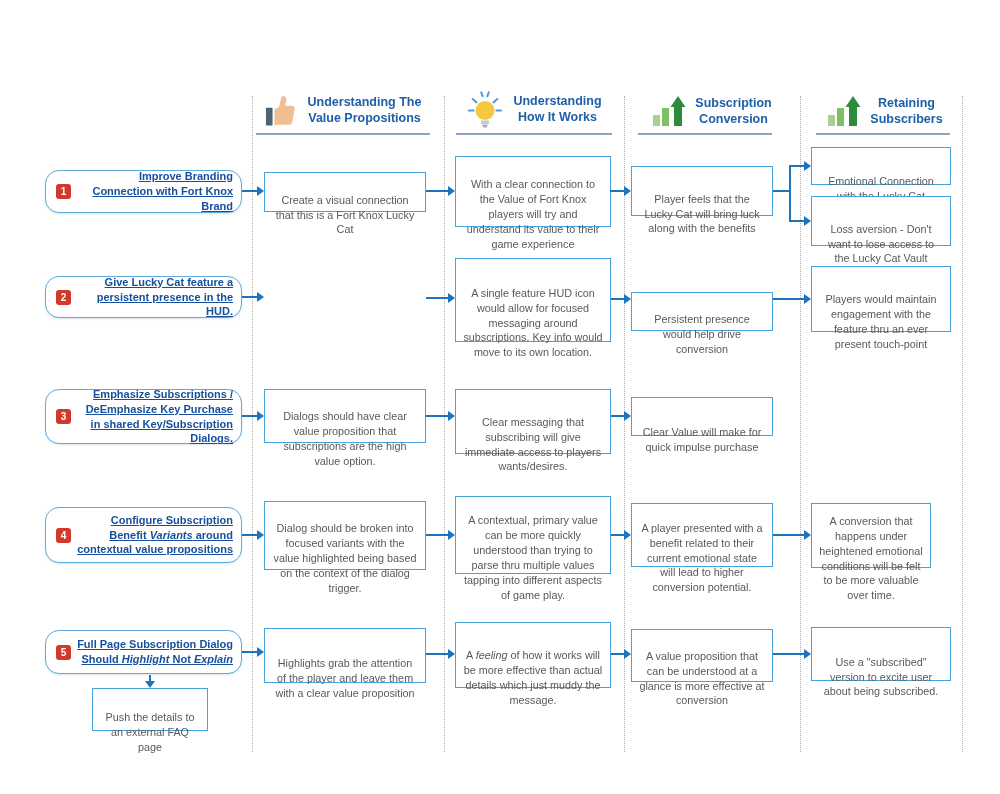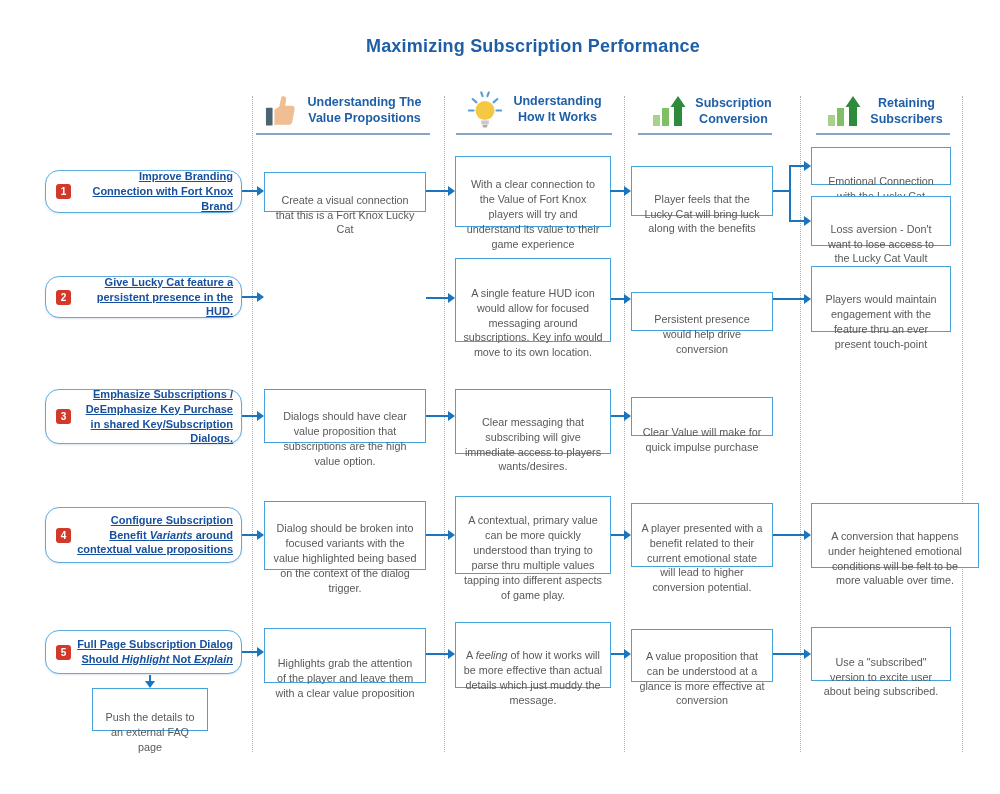--- a/index.html
+++ b/index.html
@@ -53,21 +53,20 @@
   .arrow-v::after {
     content:''; position:absolute; bottom:-7px; left:-4px;
     border-top:7px solid #1B74BC; border-left:5px solid transparent; border-right:5px solid transparent;
   }
 </style>
 </head>
 <body>
 
 <div id="canvas">
 
-  <div class="title">Maximizing Subscription Performance</div>
 
   <div class="sep" style="left:252px;top:96px;height:656px"></div>
   <div class="sep" style="left:444px;top:96px;height:656px"></div>
   <div class="sep" style="left:624px;top:96px;height:656px"></div>
   <div class="sep" style="left:800px;top:96px;height:656px"></div>
   <div class="sep" style="left:962px;top:96px;height:656px"></div>
 
   <div class="col-header" style="left:256px;top:88px;width:174px;height:44px">
     <span class="hicon">
       <svg width="34" height="35" viewBox="0 0 36 36">
@@ -203,21 +202,21 @@
   </div>
   <div class="flow-box" style="left:264px;top:501px;width:162px;height:69px">
     <div class="inner">Dialog should be broken into focused variants with the value highlighted being based on the context of the dialog trigger.</div>
   </div>
   <div class="flow-box" style="left:455px;top:496px;width:156px;height:78px">
     <div class="inner">A contextual, primary value can be more quickly understood than trying to parse thru multiple values tapping into different aspects of game play.</div>
   </div>
   <div class="flow-box" style="left:631px;top:503px;width:142px;height:64px">
     <div class="inner">A player presented with a benefit related to their current emotional state will lead to higher conversion potential.</div>
   </div>
-  <div class="flow-box" style="left:811px;top:503px;width:168px;height:65px">
+  <div class="flow-box" style="left:811px;top:503px;width:120px;height:65px">
     <div class="inner">A conversion that happens under heightened emotional conditions will be felt to be more valuable over time.</div>
   </div>
   <div class="arrow-h" style="left:242px;top:534px;width:15px"></div>
   <div class="arrow-h" style="left:426px;top:534px;width:22px"></div>
   <div class="arrow-h" style="left:611px;top:534px;width:13px"></div>
   <div class="arrow-h" style="left:773px;top:534px;width:31px"></div>
 
   <div class="row-label" style="top:630px;height:44px">
     <span class="badge">5</span>
     <span class="lbl"><span>Full Page Subscription Dialog Should </span><span class="italic">Highlight</span><span> Not </span><span class="italic">Explain</span></span>

